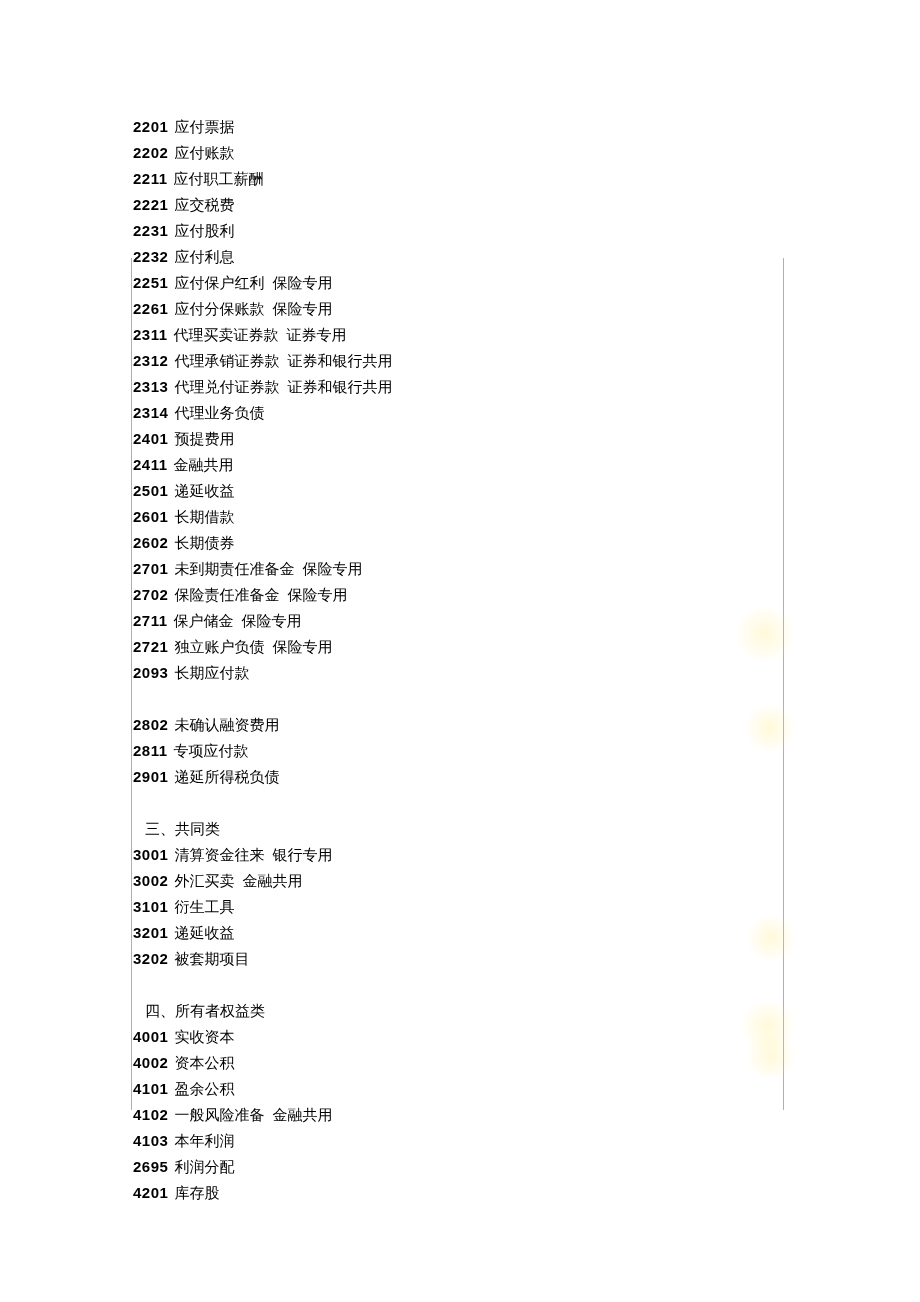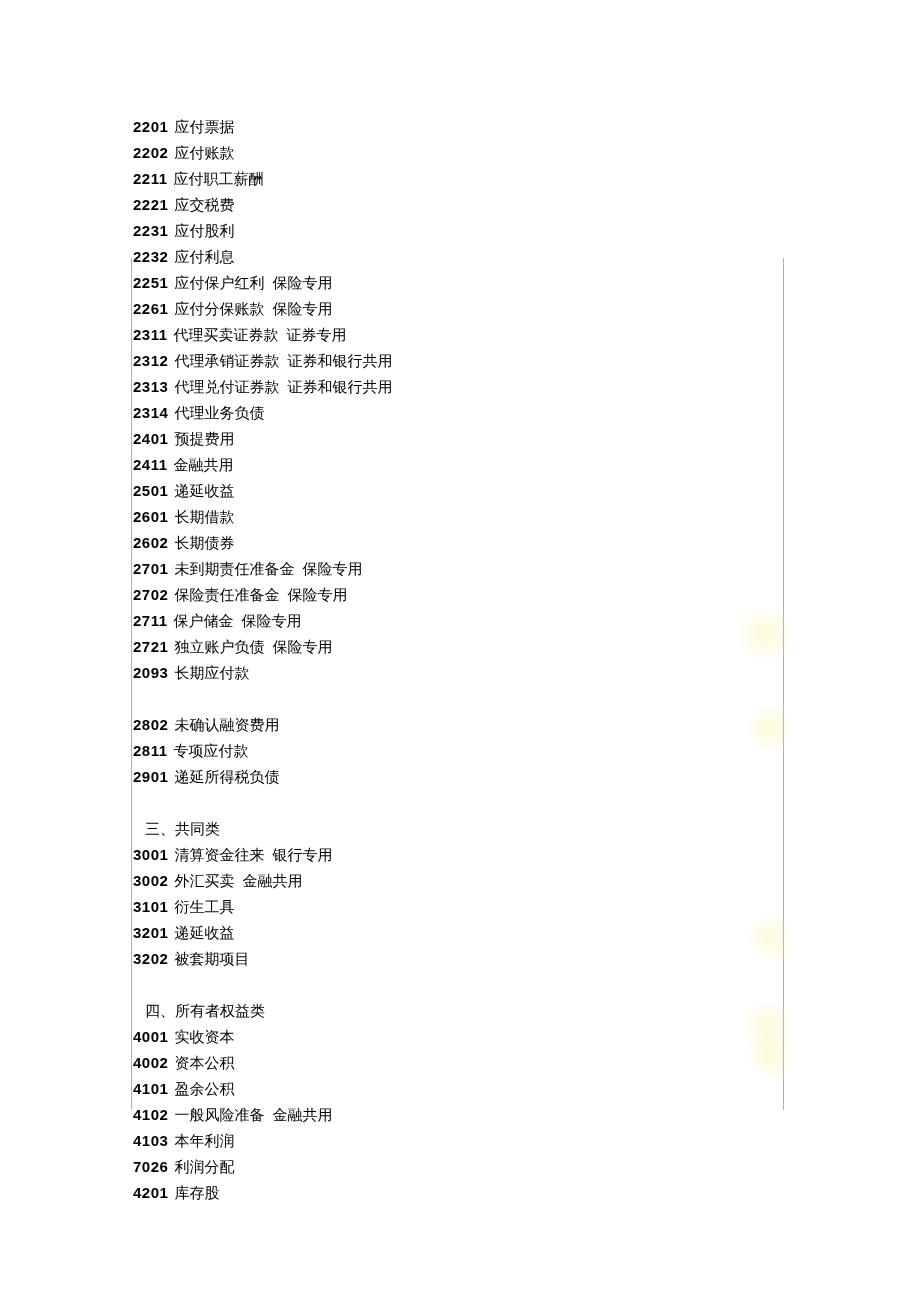--- a/index.html
+++ b/index.html
@@ -118,16 +118,16 @@
       <div class="line"><span class="code">3101</span><span class="name">衍生工具</span></div>
       <div class="line"><span class="code">3201</span><span class="name">递延收益</span></div>
       <div class="line"><span class="code">3202</span><span class="name">被套期项目</span></div>
       <div class="blank"></div>
       <div class="section-title">四、所有者权益类</div>
       <div class="line"><span class="code">4001</span><span class="name">实收资本</span></div>
       <div class="line"><span class="code">4002</span><span class="name">资本公积</span></div>
       <div class="line"><span class="code">4101</span><span class="name">盈余公积</span></div>
       <div class="line"><span class="code">4102</span><span class="name">一般风险准备</span><span class="note">金融共用</span></div>
       <div class="line"><span class="code">4103</span><span class="name">本年利润</span></div>
-      <div class="line"><span class="code">7026</span><span class="name">利润分配</span></div>
+      <div class="line"><span class="code">2695</span><span class="name">利润分配</span></div>
       <div class="line"><span class="code">4201</span><span class="name">库存股</span></div>
     </div>
 </div>
 
 </body></html>

